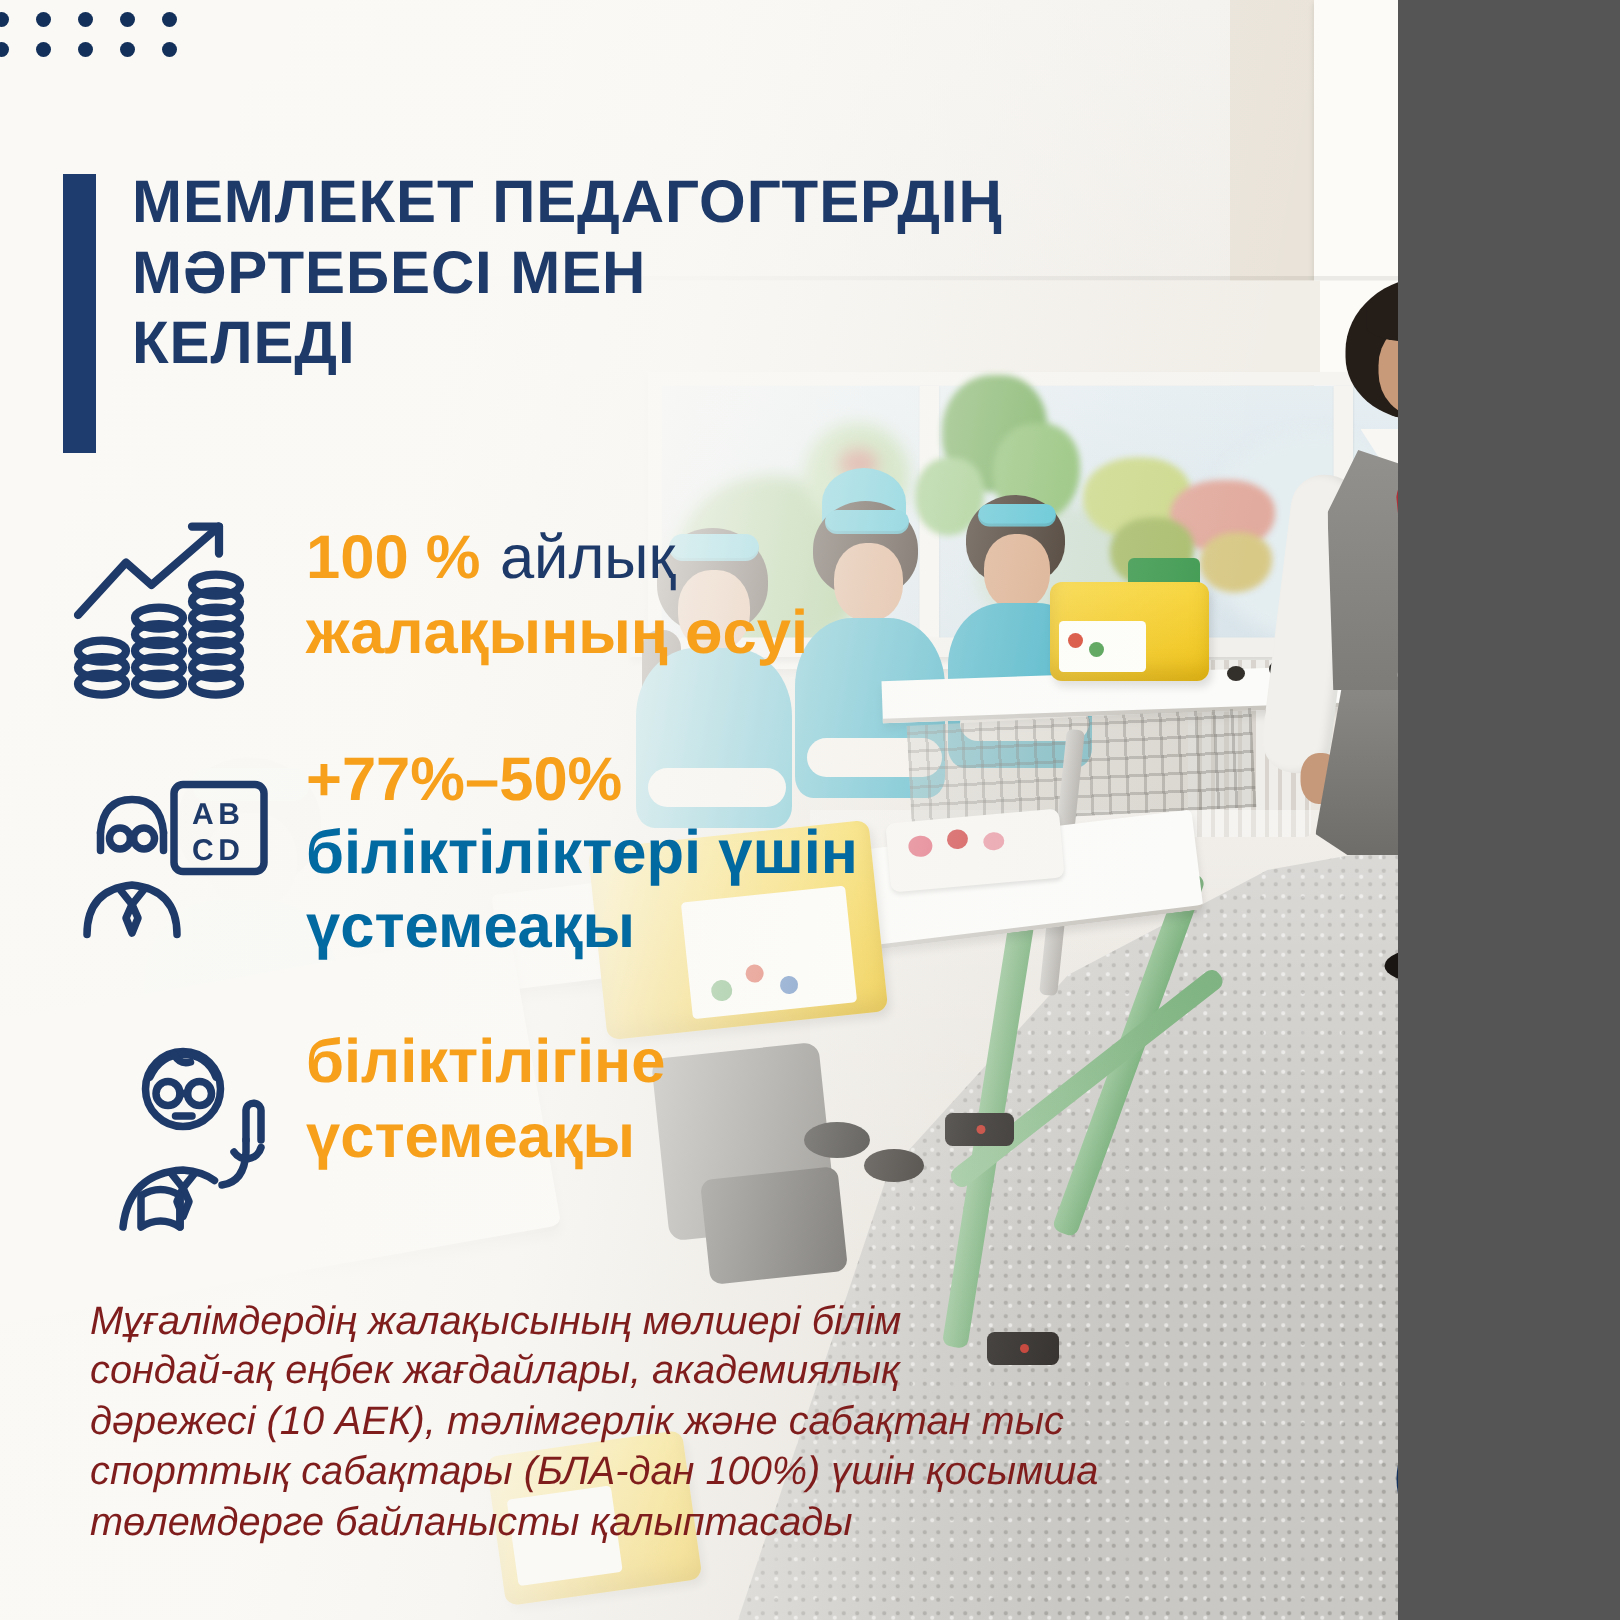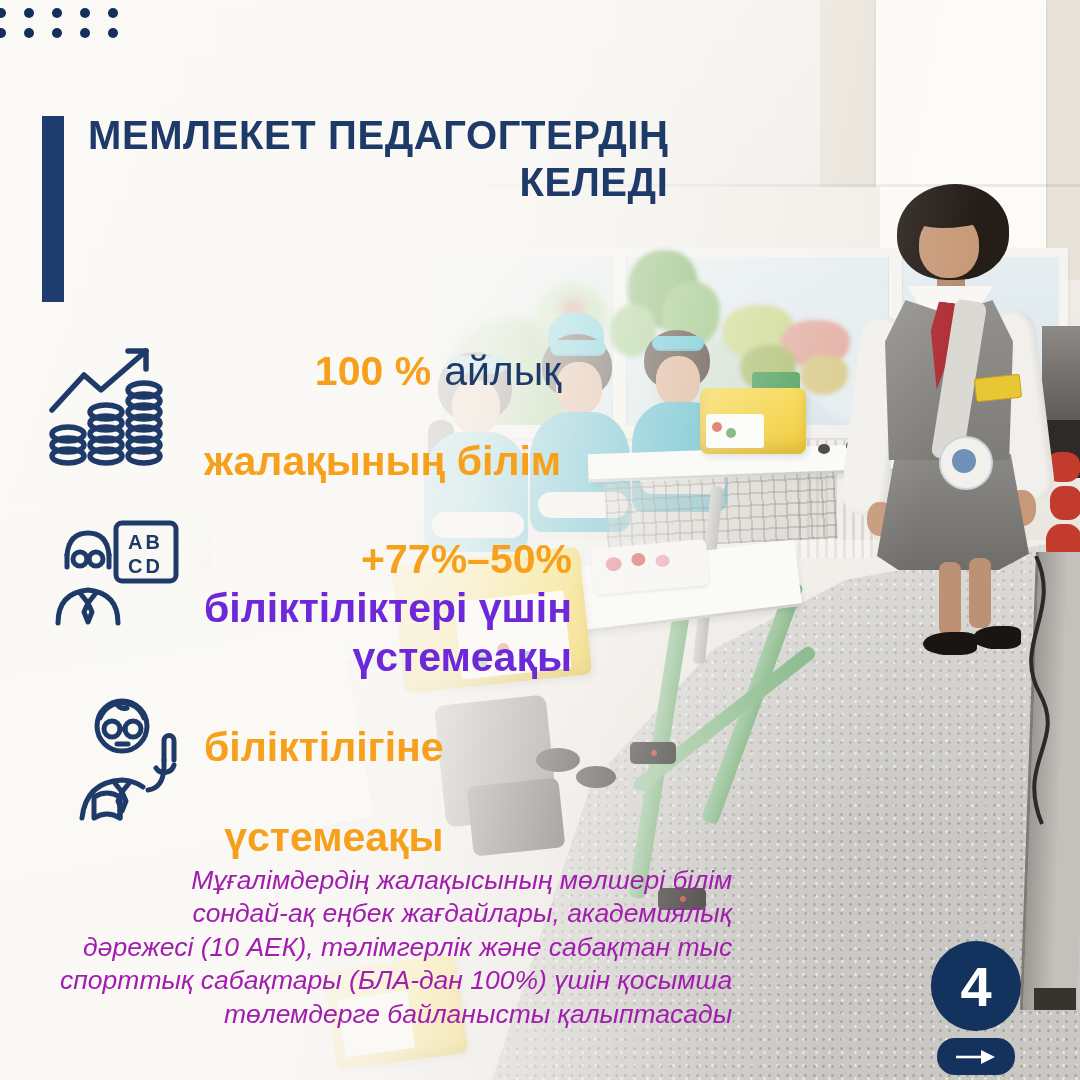--- a/index.html
+++ b/index.html
@@ -1,18 +1,18 @@
 <!DOCTYPE html>
 <html><head>
 <meta charset="utf-8">
 <style>
   html,body{margin:0;padding:0;background:#555;}
   .canvas{
-    position:relative;width:1080px;height:1080px;overflow:hidden;
-    background:#f8f7f4;font-family:"Liberation Sans",sans-serif;text-align:right;
+    position:relative;width:932px;height:1080px;overflow:hidden;
+    background:#f8f7f4;font-family:"Liberation Sans",sans-serif;
     -webkit-font-smoothing:antialiased;
   }
   
   .photo{position:absolute;inset:0;}
   .photo *{position:absolute;}
   .wall{inset:0;background:linear-gradient(180deg,#f4f2ee 0%,#ece8e2 45%,#e7e3dc 60%);}
   .wall-right{left:820px;top:0;right:0;height:280px;background:#e9e3d9;}
   .shade-panel{left:876px;top:0;width:170px;height:258px;background:#fcfbf8;box-shadow:0 2px 4px rgba(0,0,0,.12);}
   .seam{left:290px;top:184px;right:0;height:3px;background:rgba(90,85,75,.10);}
   .wall-above{left:290px;top:187px;width:590px;height:62px;background:#f1eee8;}
@@ -77,25 +77,25 @@
   .overlay{position:absolute;inset:0;
     background:linear-gradient(100deg,rgba(250,249,246,1) 0%,rgba(250,249,246,.99) 30%,rgba(250,249,246,.86) 44%,rgba(250,249,246,.52) 57%,rgba(250,249,246,.16) 70%,rgba(250,249,246,0) 80%);}
   
   .content{position:absolute;inset:0;}
   .dots{position:absolute;left:-4px;top:8px;display:grid;grid-template-columns:repeat(5,28px);grid-auto-rows:20px;}
   .dots i{width:10px;height:10px;border-radius:50%;background:#12305a;}
   .title-bar{position:absolute;left:42px;top:116px;width:22px;height:186px;background:#1e3c6e;}
   .title{position:absolute;left:88px;top:112px;color:#1e3a69;font-weight:800;font-size:40px;line-height:47px;letter-spacing:.6px;}
   .stat{position:absolute;}
   .stat .txt{position:absolute;left:204px;top:0;font-size:41px;line-height:50px;font-weight:800;white-space:nowrap;}
-  .orange{color:#f6a01b;margin-top:40px;}
+  .orange{color:#f6a01b;}
   .navy-md{color:#1e3a69;font-weight:500;}
-  .navy-sb{color:#6d28d9;font-weight:600;}
+  .navy-sb{color:#0369a1;font-weight:600;}
   .stat svg{position:absolute;}
-  .footnote{position:absolute;left:60px;top:864px;color:#a21caf;font-style:italic;font-weight:500;font-size:26.5px;line-height:33.4px;white-space:nowrap;}
+  .footnote{position:absolute;left:60px;top:864px;color:#7f1d1d;font-style:italic;font-weight:500;font-size:26.5px;line-height:33.4px;white-space:nowrap;}
   .page-circle{position:absolute;left:931px;top:941px;width:90px;height:90px;border-radius:50%;background:#14325e;color:#fff;
     display:flex;align-items:center;justify-content:center;font-size:56px;font-weight:800;}
   .arrow-pill{position:absolute;left:937px;top:1038px;width:78px;height:37px;border-radius:18px;background:#14325e;border:none;
     display:flex;align-items:center;justify-content:center;cursor:pointer;}
 </style>
 </head>
 <body>
 
 <div class="canvas">
 
@@ -260,20 +260,21 @@
         <i></i>
         <i></i>
         <i></i>
         <i></i>
         <i></i>
     </div>
 
     <div class="title-bar"></div>
     <h1 class="title" style="margin:0;">
       <div>МЕМЛЕКЕТ ПЕДАГОГТЕРДІҢ</div>
+      <div>МӘРТЕБЕСІ МЕН</div>
       <div>КЕЛЕДІ</div>
     </h1>
 
     <div class="stat" style="left:0;top:344px;width:700px;height:130px;">
       <svg style="left:46px;top:0;" width="122" height="124" viewBox="0 0 122 124" fill="none" stroke="#1e3a69" stroke-width="5.5" stroke-linecap="round" stroke-linejoin="round">
         <path d="M6 66 L38 31 L55 46 L100 7"></path>
         <path d="M82 7 L100 7 L100 25"></path>
         <ellipse cx="22" cy="112" rx="16" ry="7"></ellipse>
           <ellipse cx="22" cy="101" rx="16" ry="7"></ellipse>
           <ellipse cx="22" cy="90" rx="16" ry="7"></ellipse>
@@ -285,21 +286,21 @@
         <ellipse cx="98" cy="112" rx="16" ry="7"></ellipse>
           <ellipse cx="98" cy="101" rx="16" ry="7"></ellipse>
           <ellipse cx="98" cy="90" rx="16" ry="7"></ellipse>
           <ellipse cx="98" cy="79" rx="16" ry="7"></ellipse>
           <ellipse cx="98" cy="68" rx="16" ry="7"></ellipse>
           <ellipse cx="98" cy="57" rx="16" ry="7"></ellipse>
           <ellipse cx="98" cy="46" rx="16" ry="7"></ellipse>
       </svg>
       <div class="txt" style="top:2px;">
         <div><span class="orange">100 %</span><span class="navy-md" style="margin-left:13px;">айлық</span></div>
-        <div class="orange">жалақының білім</div>
+        <div class="orange">жалақының өсуі</div>
       </div>
     </div>
 
     <div class="stat" style="left:0;top:495px;width:700px;height:160px;">
       <svg style="left:50px;top:22px;" width="132" height="112" viewBox="0 0 132 112" fill="none" stroke="#1e3a69" stroke-width="5" stroke-linecap="round" stroke-linejoin="round">
         <rect x="66" y="6" width="60" height="58" rx="6"></rect>
         <text x="78" y="32" font-size="20" font-weight="bold" letter-spacing="3" fill="#1e3a69" stroke="none" font-family="Liberation Sans, sans-serif">AB</text>
         <text x="78" y="56" font-size="20" font-weight="bold" letter-spacing="3" fill="#1e3a69" stroke="none" font-family="Liberation Sans, sans-serif">CD</text>
         <path d="M17 38 q2 -22 21 -22 q19 0 21 22"></path>
         <path d="M17 38 v12 M59 38 v12"></path>

